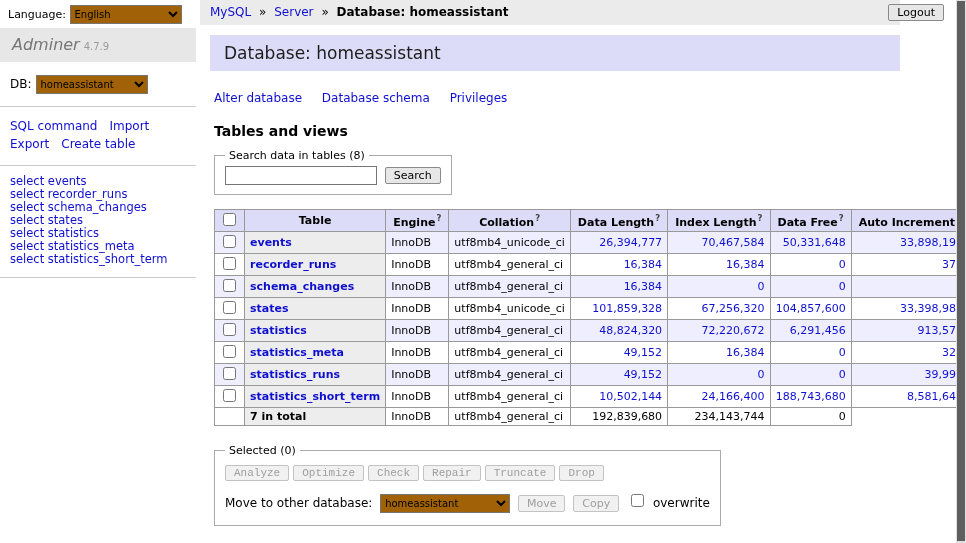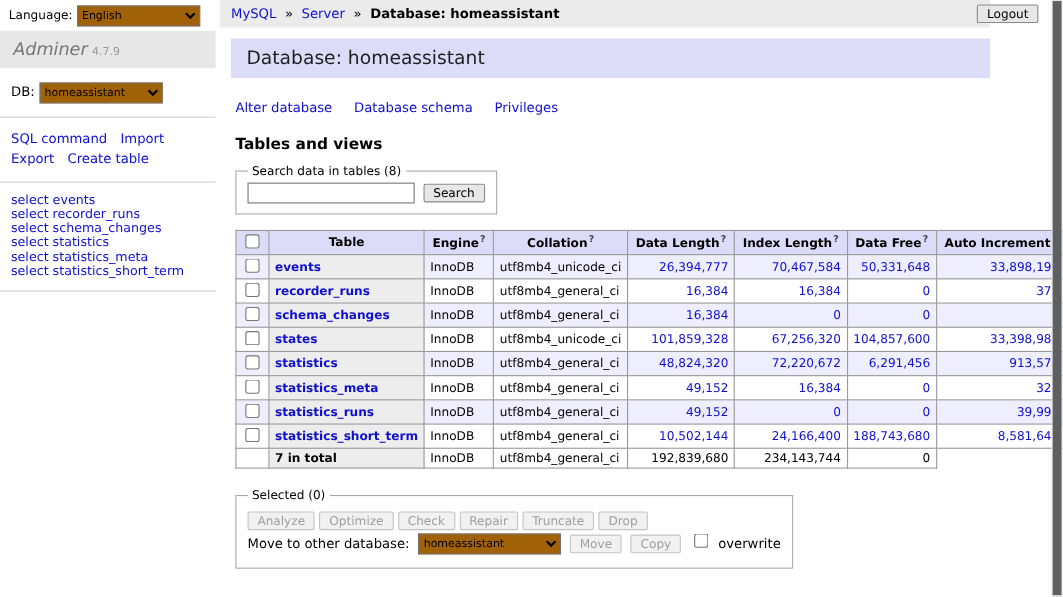--- a/index.html
+++ b/index.html
@@ -55,21 +55,21 @@
   .tables tbody th a { font-weight:bold; }
   .tables tbody tr:nth-child(odd) td { background:#eeeeff; }
   .tables td.num { text-align:right; }
   .tables td.num a { color:#0f0fd0; }
   .tables tbody tr.total td { background:#fff; color:#000; }
   .tables tbody tr.total td.empty { border:none; }
   .check-col { text-align:center; width:24px; }
   .tables input[type=checkbox] { margin:1px; }
 
   .selected-fs { margin-top:18px; padding-bottom:12px; }
-  .btn-row { margin:4px 0 0; }
+  .btn-row { margin:4px 0 10px;font-family:Liberation Mono, monospace; }
   .move-row { font-size:12px; }
   .move-row select { width:130px; margin:0 4px; vertical-align:middle; }
   .move-row .btn { vertical-align:middle; }
   .move-row label { margin-left:2px; }
 
   .scrollbar { position:absolute; right:0; top:0; width:10px; height:543px; background:#e0e0e0; }
   .scrollbar .thumb { position:absolute; left:1px; top:1px; width:8px; height:540px; background:#5f5f5f; }
 </style>
 </head>
 <body>
@@ -99,20 +99,21 @@
     <span>DB:</span><select><option>homeassistant</option></select>
   </div>
   <p class="side-links">
     <a>SQL command</a><a>Import</a><br>
     <a>Export</a><a>Create table</a>
   </p>
   <ul class="tables-list">
       <li><a>select events</a></li>
       <li><a>select recorder_runs</a></li>
       <li><a>select schema_changes</a></li>
+      <li><a>select states</a></li>
       <li><a>select statistics</a></li>
       <li><a>select statistics_meta</a></li>
       <li><a>select statistics_short_term</a></li>
     </ul>
 </div>
 
 <div class="main">
   <h2>Database: homeassistant</h2>
 
   <p class="nav-links">

